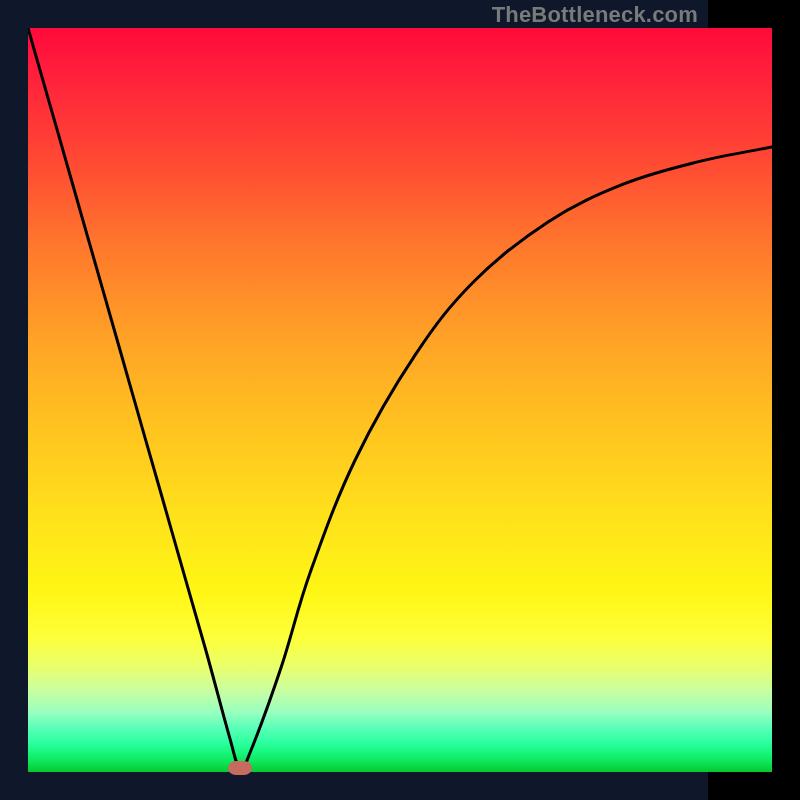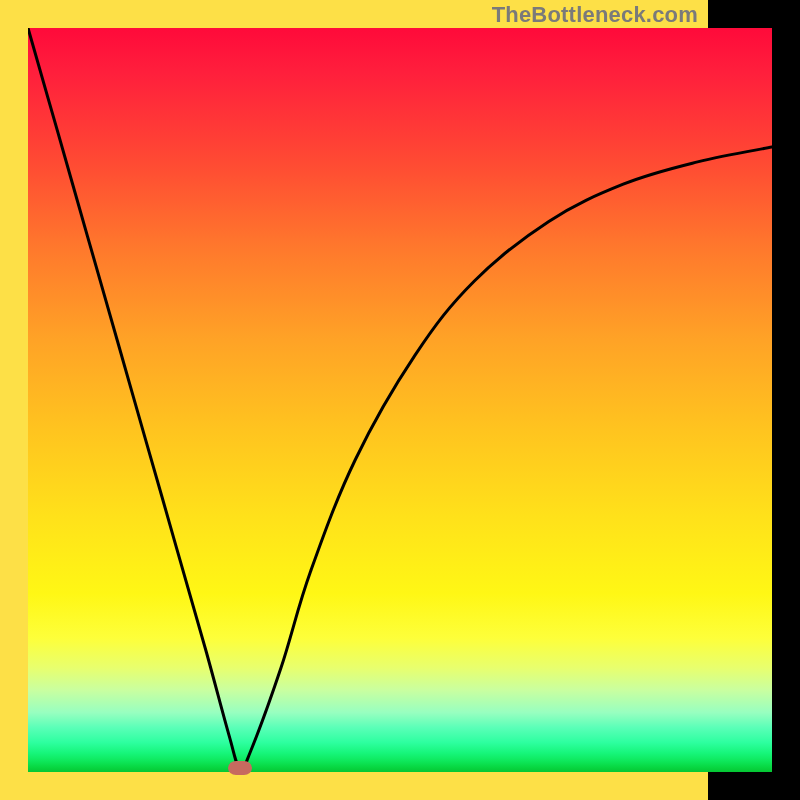--- a/index.html
+++ b/index.html
@@ -9,21 +9,21 @@
     height: 800px;
     background: #000;
     overflow: hidden;
   }
   .frame {
     position: absolute;
     left: 0;
     top: 0;
     width: 708px;
     height: 800px;
-    background: #fde047;
+    background: #0f172a;
   }
   .plot {
     position: absolute;
     left: 28px;
     top: 28px;
     width: 744px;
     height: 744px;
     background: linear-gradient(to bottom,
       #ff0a3a 0%,
       #ff1f3c 6%,

